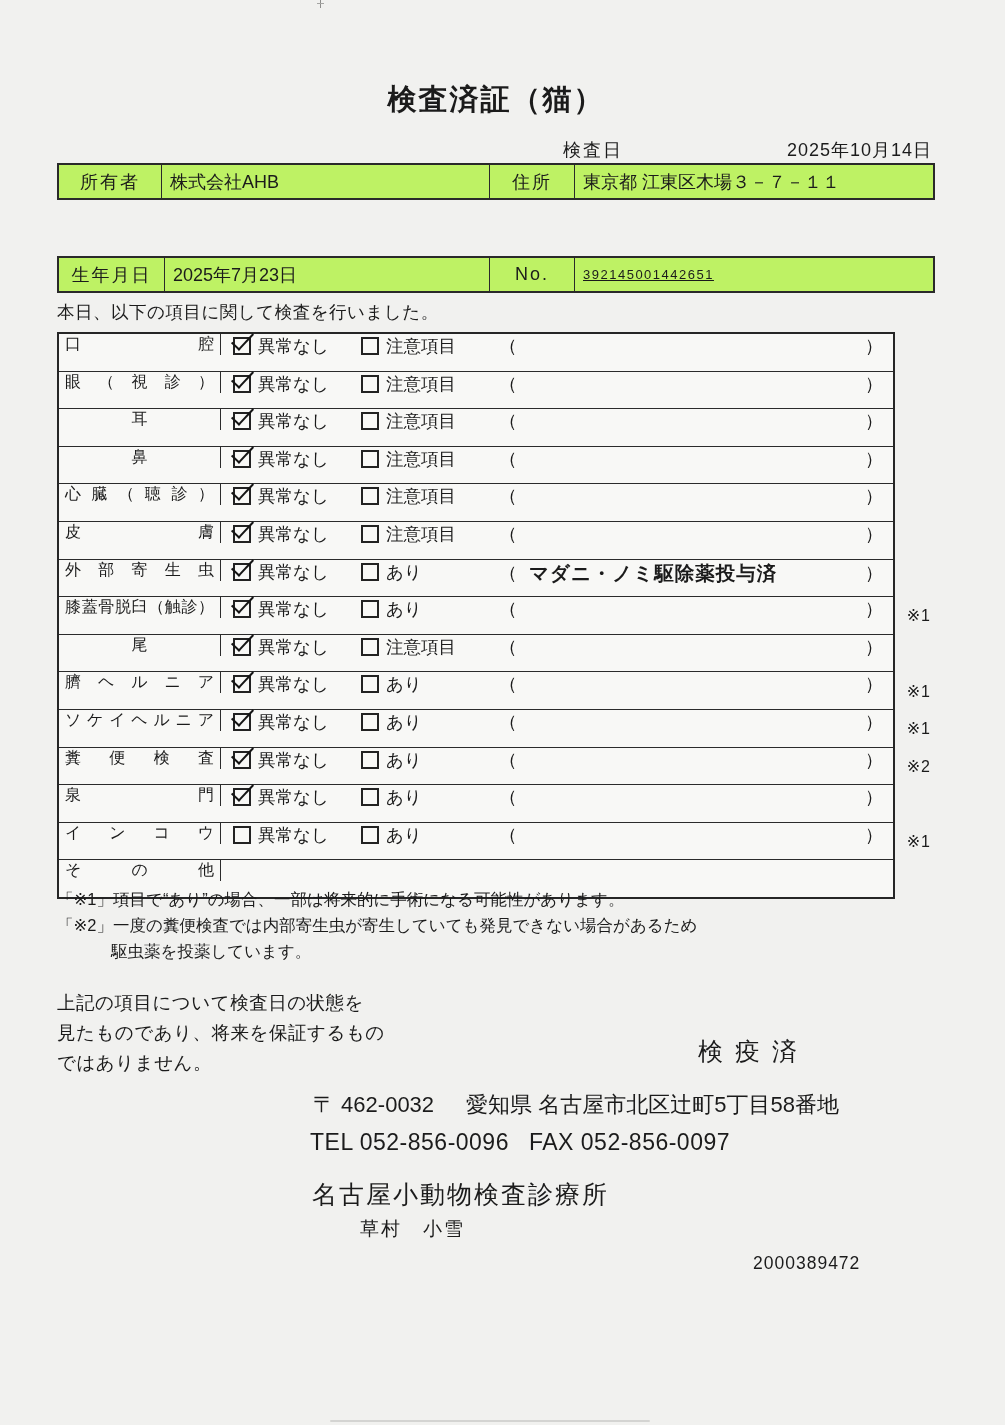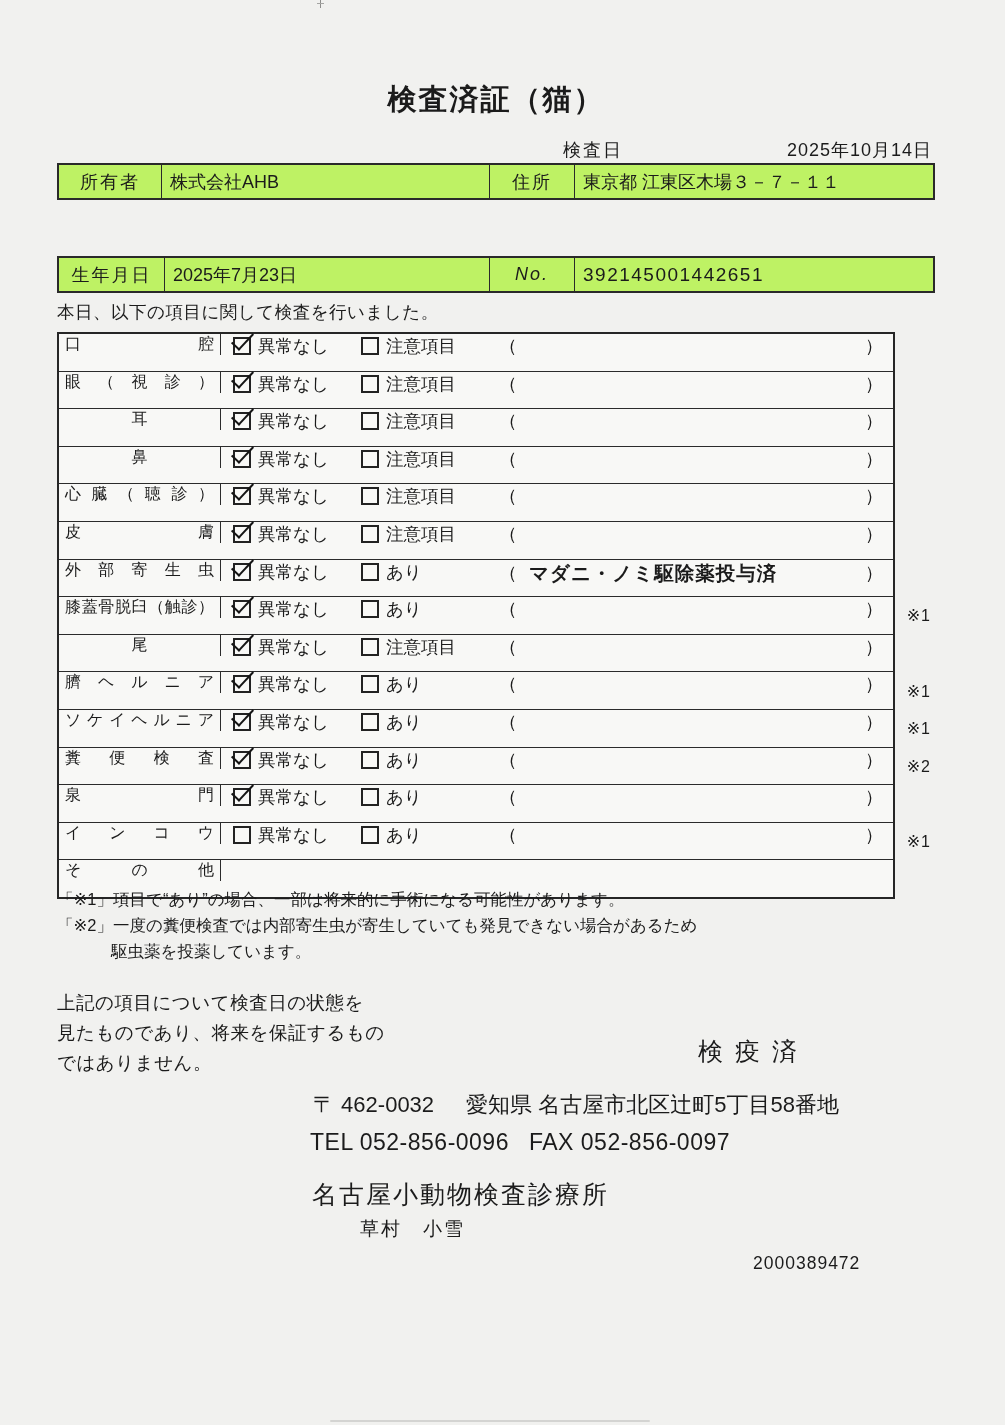--- a/index.html
+++ b/index.html
@@ -57,24 +57,24 @@
   .w-ownhd{width:103px;}
   .w-ownval{width:328px;}
   .w-addrhd{width:85px;}
   .w-addrval{flex:1;}
   .w-kindhd{width:106px;}
   .w-kindval{width:325px;}
   .w-sexhd{width:85px;}
   .w-sexval{width:107px;}
   .w-wthd{width:57px;font-size:17px;}
   .w-wtval{flex:1;}
-  .w-nohd{width:85px;font-style:italic;}
+  .w-nohd{width:85px;}
   .w-noval{flex:1;}
   .breed-val{font-size:17px;}
-  .no-val{font-size:19px;letter-spacing:1.5px;}
+  .no-val{font-size:13px;letter-spacing:1.5px;text-decoration:underline;}
   .wt-unit{margin-left:12px;margin-right:4px;}
 
   .intro-line{left:57px;top:300px;font-size:17.5px;letter-spacing:0.5px;}
 
   
   .checklist{
     left:57px;top:332px;width:838px;
     border:2px solid #262626;
     background:#f8f8f6;
     box-sizing:border-box;

